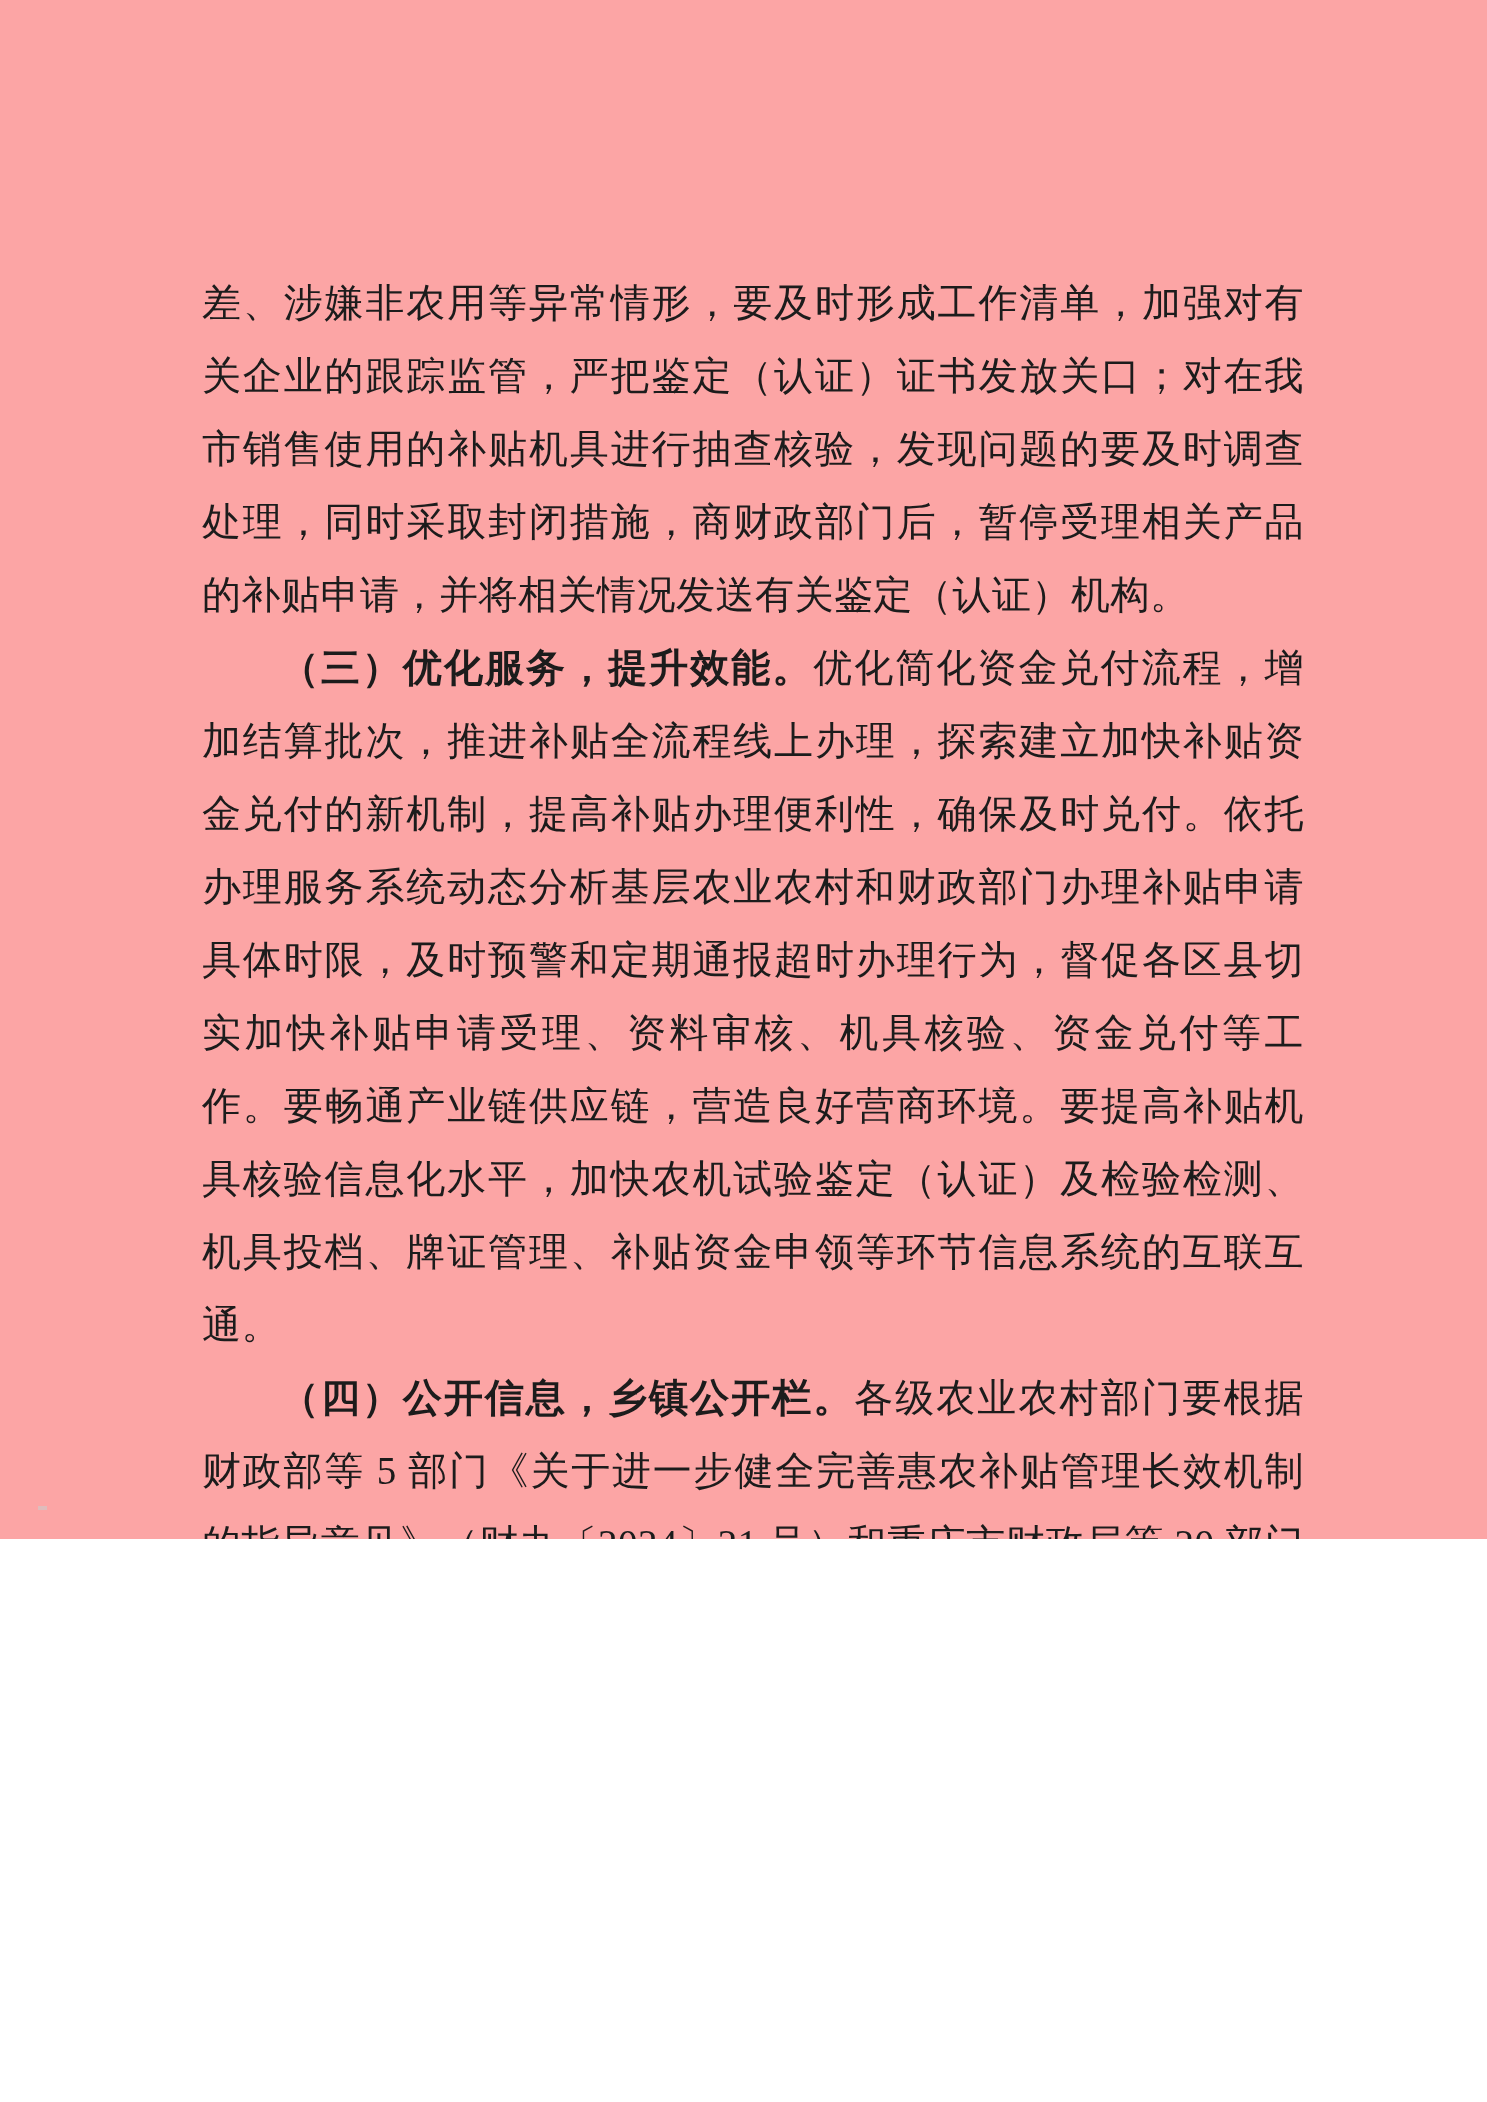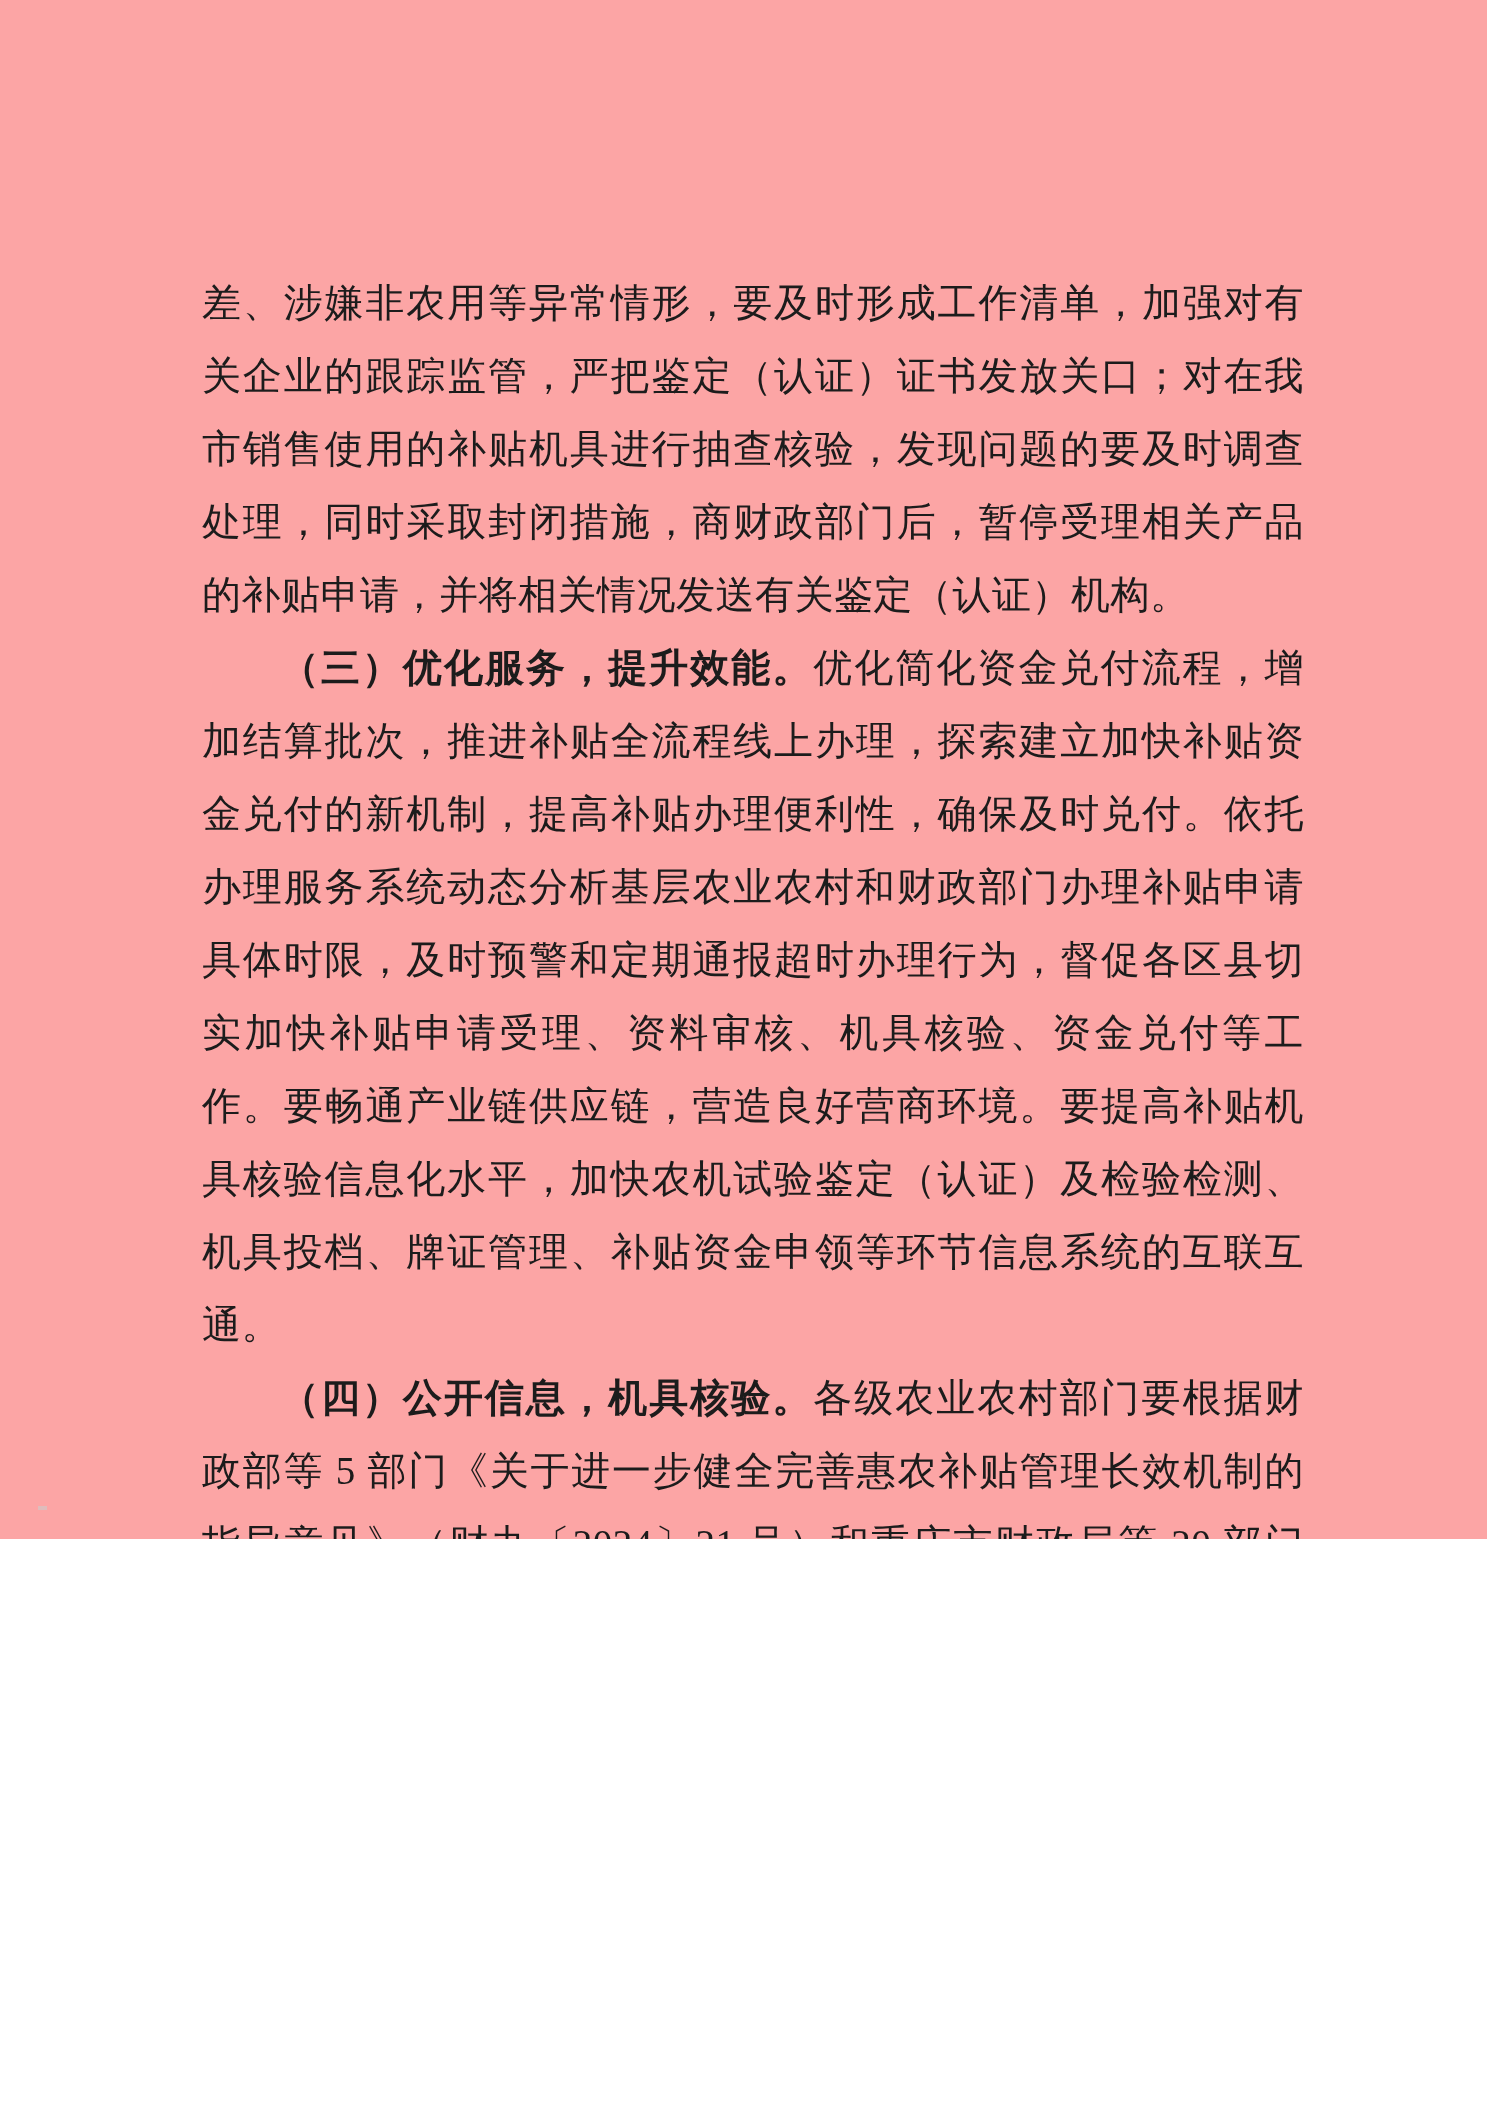--- a/index.html
+++ b/index.html
@@ -70,21 +70,21 @@
 <body>
 
 <div class="page">
 
   <div class="text-block">
 
     <p class="para"><span>差、涉嫌非农用等异常情形，要及时形成工作清单，加强对有关企业的跟踪监管，严把鉴定（认证）证书发放关口；对在我市销售使用的补贴机具进行抽查核验，发现问题的要及时调查处理，同时采取封闭措施，商财政部门后，暂停受理相关产品的补贴申请，并将相关情况发送有关鉴定（认证）机构。</span></p>
 
     <p class="para indent"><span class="lead">（三）优化服务，提升效能。</span><span>优化简化资金兑付流程，增加结算批次，推进补贴全流程线上办理，探索建立加快补贴资金兑付的新机制，提高补贴办理便利性，确保及时兑付。依托办理服务系统动态分析基层农业农村和财政部门办理补贴申请具体时限，及时预警和定期通报超时办理行为，督促各区县切实加快补贴申请受理、资料审核、机具核验、资金兑付等工作。要畅通产业链供应链，营造良好营商环境。要提高补贴机具核验信息化水平，加快农机试验鉴定（认证）及检验检测、机具投档、牌证管理、补贴资金申领等环节信息系统的互联互通。</span></p>
 
-    <p class="para indent"><span class="lead">（四）公开信息，机具核验。</span><span>各级农业农村部门要根据财政部等 5 部门《关于进一步健全完善惠农补贴管理长效机制的指导意见》（财办〔2024〕21 号）和重庆市财政局等 20 部门《关于做好惠民惠农财政补贴信息公开工作的通知》（渝财农〔2023〕9 号）要求加大补贴政策宣传和公开力度，综合运用各类媒体，采取多种宣传方式进行大力宣传，利用农机购置与应用补贴信息公开专栏、乡镇公开栏、村务公开栏等载体，将补贴依据文件、补贴政策清单、补贴申报指南、补贴申报和发放信息、咨询投诉渠道等</span></p>
+    <p class="para indent"><span class="lead">（四）公开信息，乡镇公开栏。</span><span>各级农业农村部门要根据财政部等 5 部门《关于进一步健全完善惠农补贴管理长效机制的指导意见》（财办〔2024〕21 号）和重庆市财政局等 20 部门《关于做好惠民惠农财政补贴信息公开工作的通知》（渝财农〔2023〕9 号）要求加大补贴政策宣传和公开力度，综合运用各类媒体，采取多种宣传方式进行大力宣传，利用农机购置与应用补贴信息公开专栏、乡镇公开栏、村务公开栏等载体，将补贴依据文件、补贴政策清单、补贴申报指南、补贴申报和发放信息、咨询投诉渠道等</span></p>
 
   </div>
 
   <div class="page-number">- 13 -</div>
 
   <div class="scan-artifact"></div>
   <div class="scan-speck"></div>
 
 </div>
 

